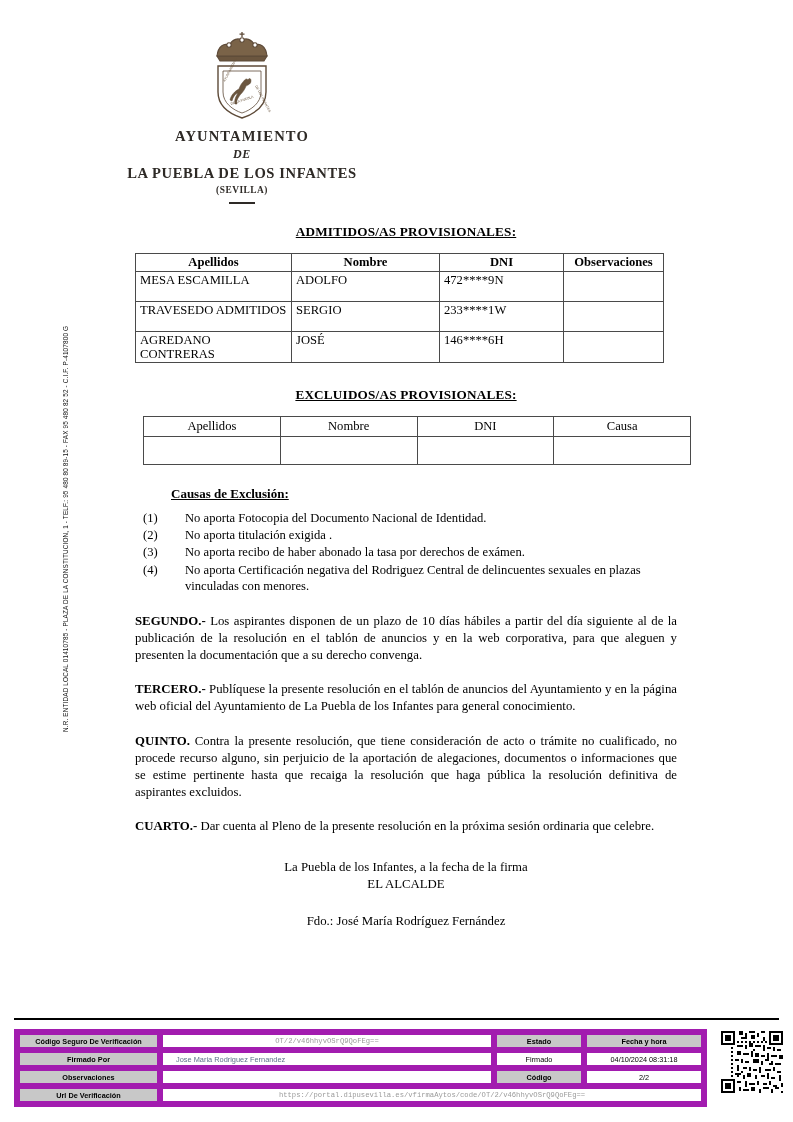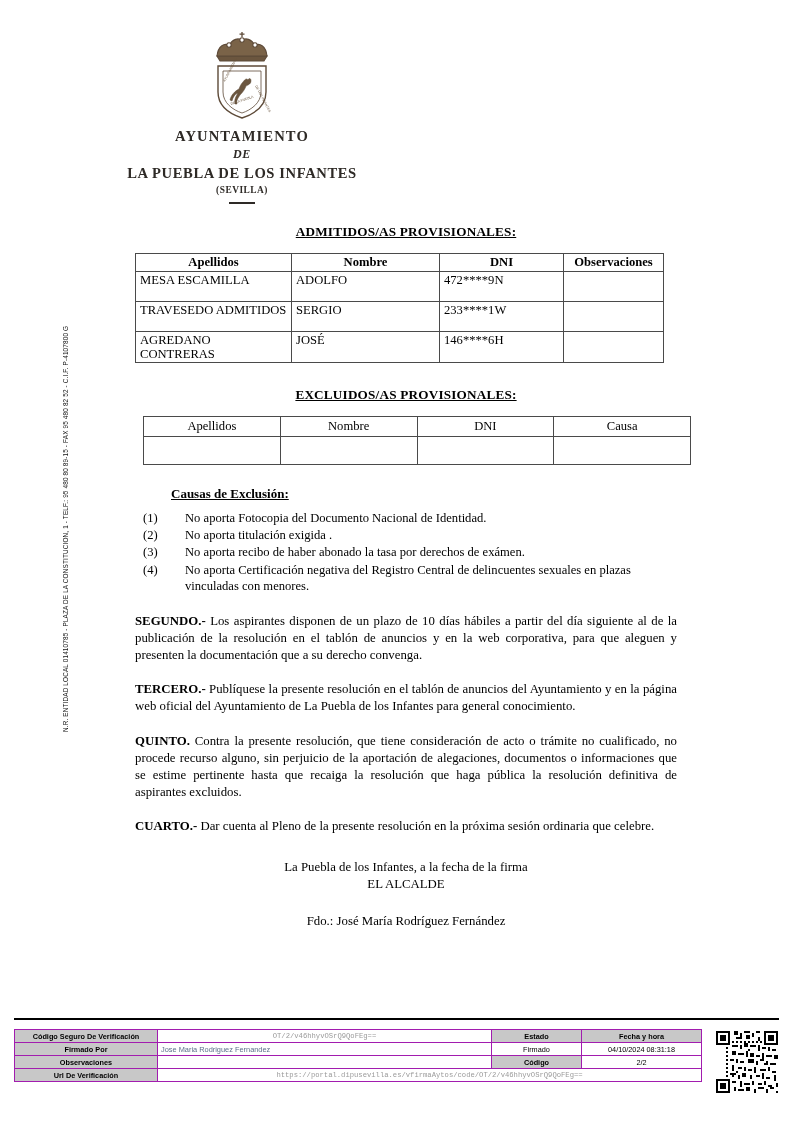--- a/index.html
+++ b/index.html
@@ -217,23 +217,23 @@
     align-items: flex-start;
   }
   table.footer-table {
     border-collapse: collapse;
     width: 687px;
     table-layout: fixed;
     font-family: "Liberation Sans", sans-serif;
     font-size: 7.3px;
   }
   table.footer-table td {
-    border: 1px solid #a21caf;
+    border: 6px solid #a21caf;
     height: 12px;
-    padding: 0 3px;
+    padding: 0 13px;
     vertical-align: middle;
     white-space: nowrap;
     overflow: hidden;
   }
   td.f-label {
     background: #c8c8c8;
     font-weight: bold;
     text-align: center;
     color: #000000;
   }
@@ -381,21 +381,21 @@
     <li>
       <span class="num">(2)</span>
       <span class="txt">No aporta titulación exigida .</span>
     </li>
     <li>
       <span class="num">(3)</span>
       <span class="txt">No aporta recibo de haber abonado la tasa por derechos de exámen.</span>
     </li>
     <li>
       <span class="num">(4)</span>
-      <span class="txt">No aporta Certificación negativa del Registro Central de delincuentes sexuales en plazas vinculadas con menores.</span>
+      <span class="txt">No aporta Certificación negativa del Rodriguez Central de delincuentes sexuales en plazas vinculadas con menores.</span>
     </li>
   </ol>
 
   <p class="para" id="para-segundo">
     <span class="lead">SEGUNDO.-</span><span> Los aspirantes disponen de un plazo de 10 días hábiles a partir del día siguiente al de la publicación de la resolución en el tablón de anuncios y en la web corporativa, para que aleguen y presenten la documentación que a su derecho convenga.</span>
   </p>
 
   <p class="para" id="para-tercero">
     <span class="lead">TERCERO.-</span><span> Publíquese la presente resolución en el tablón de anuncios del Ayuntamiento y en la página web oficial del Ayuntamiento de La Puebla de los Infantes para general conocimiento.</span>
   </p>

